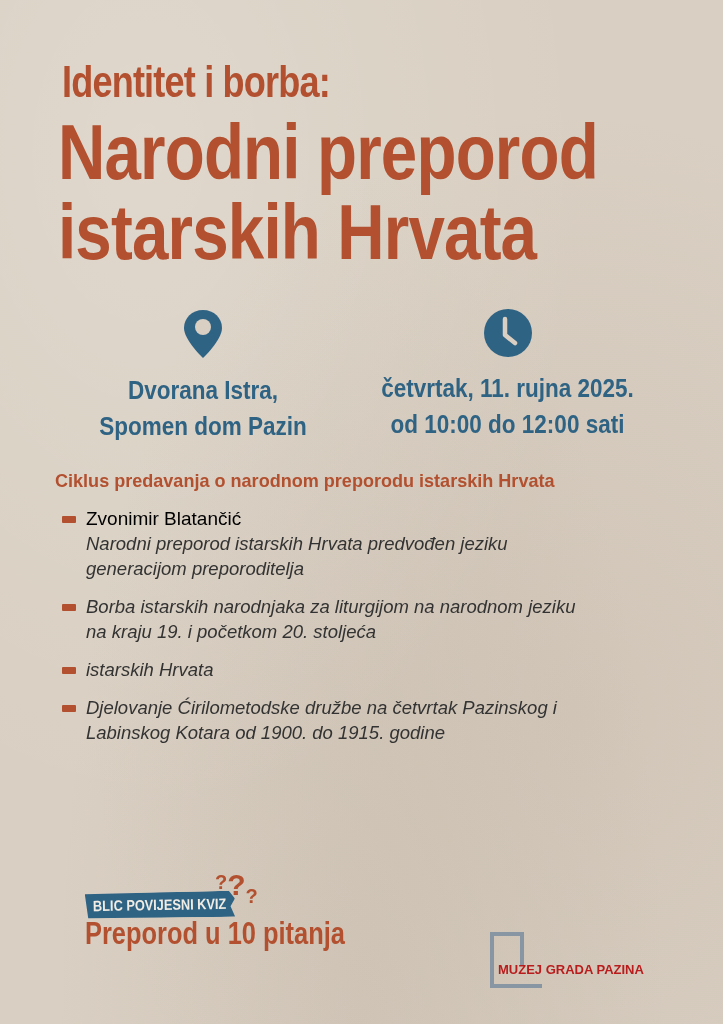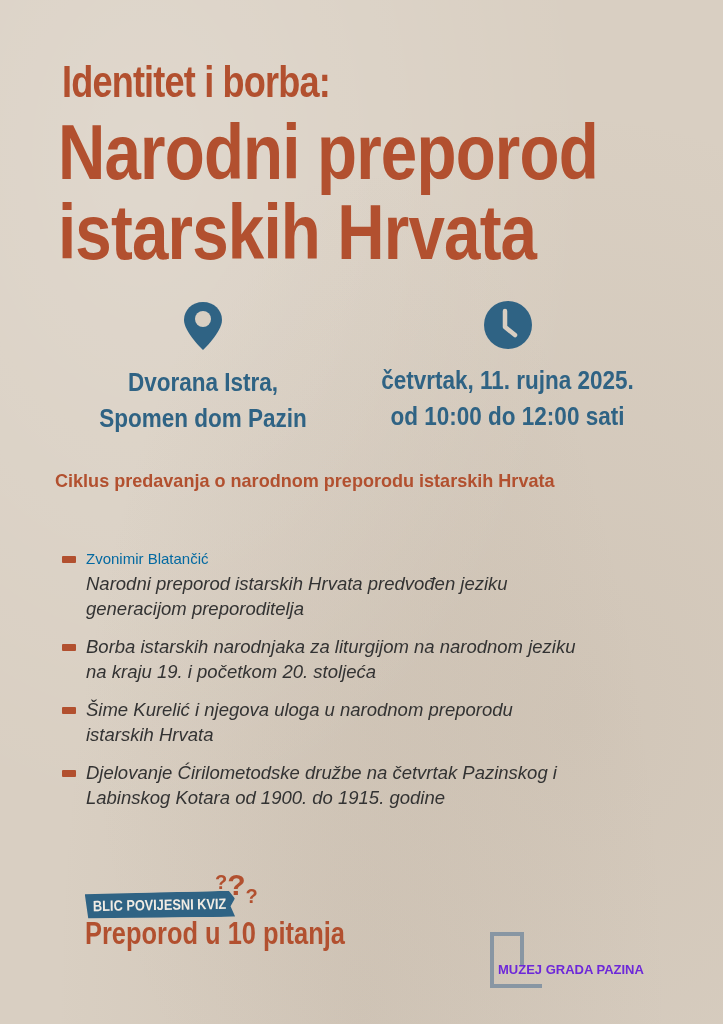--- a/index.html
+++ b/index.html
@@ -21,57 +21,57 @@
     white-space:nowrap;
   }
   .t-main{
     position:absolute;left:58px;font-weight:700;color:#b2502f;
     font-size:78px;line-height:80px;white-space:nowrap;
     transform:scaleX(0.84);transform-origin:left top;letter-spacing:-1px;
   }
   .t-main.l1{top:112px;}
   .t-main.l2{top:192px;}
 
-  .info{position:absolute;top:300px;width:594px;height:150px;}
+  .info{position:absolute;top:308px;width:594px;height:150px;}
   .info-col{position:absolute;top:0;text-align:center;color:#2f6384;}
   .info-col.loc{left:68px;width:270px;}
   .info-col.time{left:340px;width:335px;}
   .info-icon{display:block;margin:0 auto 12px auto;}
   .info-text{font-weight:700;font-size:25px;line-height:36px;transform:scaleX(0.9);}
 
   .series-title{
     position:absolute;left:55px;top:470px;
     font-weight:700;font-size:19px;color:#b2502f;white-space:nowrap;
     transform:scaleX(0.95);transform-origin:left top;
   }
   .lectures{position:absolute;left:62px;top:506px;width:620px;}
   .lecture{position:relative;padding-left:24px;margin-bottom:13px;}
   .bullet{position:absolute;left:0;top:10px;width:14px;height:7px;background:#b2502f;border-radius:1px;}
-  .speaker{font-size:15px;line-height:25px;color:#0369a1;margin-top:40px;}
+  .speaker{font-size:19px;line-height:25px;color:#000000;}
   .topic{font-size:18.5px;line-height:25px;color:#333;font-style:italic;}
 
   .quiz{position:absolute;left:85px;top:870px;width:300px;height:90px;}
   .quiz-badge{
     position:absolute;left:0;top:22px;width:150px;height:26px;
     background:#2f6384;color:#f1ece4;font-weight:700;font-size:15px;line-height:26px;
     padding-left:8px;transform:rotate(-1deg);box-sizing:border-box;
     clip-path:polygon(0 4%,96% 0,100% 30%,97% 60%,100% 100%,2% 96%);
   }
   .quiz-badge span{display:inline-block;transform:scaleX(0.85);transform-origin:left center;white-space:nowrap;}
   .quiz-q{position:absolute;color:#b2502f;font-weight:700;}
   .quiz-title{
     position:absolute;left:0;top:46px;font-weight:700;color:#b2502f;
     font-size:31px;white-space:nowrap;transform:scaleX(0.82);transform-origin:left top;
   }
 
   .museum{position:absolute;left:490px;top:928px;width:200px;height:64px;}
   .museum-mark{position:absolute;left:0;top:4px;width:26px;height:30px;border:4px solid #8896a3;border-bottom:none;}
   .museum-mark2{position:absolute;left:0;top:34px;width:4px;height:24px;background:#8896a3;}
   .museum-mark3{position:absolute;left:0;top:56px;width:52px;height:4px;background:#8896a3;}
-  .museum-name{position:absolute;left:8px;top:34px;font-weight:700;font-size:13px;color:#6d28d9;white-space:nowrap;}
+  .museum-name{position:absolute;left:8px;top:34px;font-weight:700;font-size:13px;color:#b91c1c;white-space:nowrap;}
 </style>
 </head>
 <body>
 
 <div class="title-block">
   <div class="t-sub">Identitet i borba:</div>
   <div class="t-main l1">Narodni preporod</div>
   <div class="t-main l2">istarskih Hrvata</div>
 </div>
 
@@ -103,21 +103,20 @@
     <div class="topic">Narodni preporod istarskih Hrvata predvođen jeziku</div>
     <div class="topic">generacijom preporoditelja</div>
   </div>
   <div class="lecture">
     <span class="bullet"></span>
     <div class="topic">Borba istarskih narodnjaka za liturgijom na narodnom jeziku</div>
     <div class="topic">na kraju 19. i početkom 20. stoljeća</div>
   </div>
   <div class="lecture">
     <span class="bullet"></span>
-    <div class="topic">Šime Kurelić i njegova uloga u narodnom preporodu</div>
     <div class="topic">istarskih Hrvata</div>
   </div>
   <div class="lecture">
     <span class="bullet"></span>
     <div class="topic">Djelovanje Ćirilometodske družbe na četvrtak Pazinskog i</div>
     <div class="topic">Labinskog Kotara od 1900. do 1915. godine</div>
   </div>
 </div>
 
 <div class="quiz">

